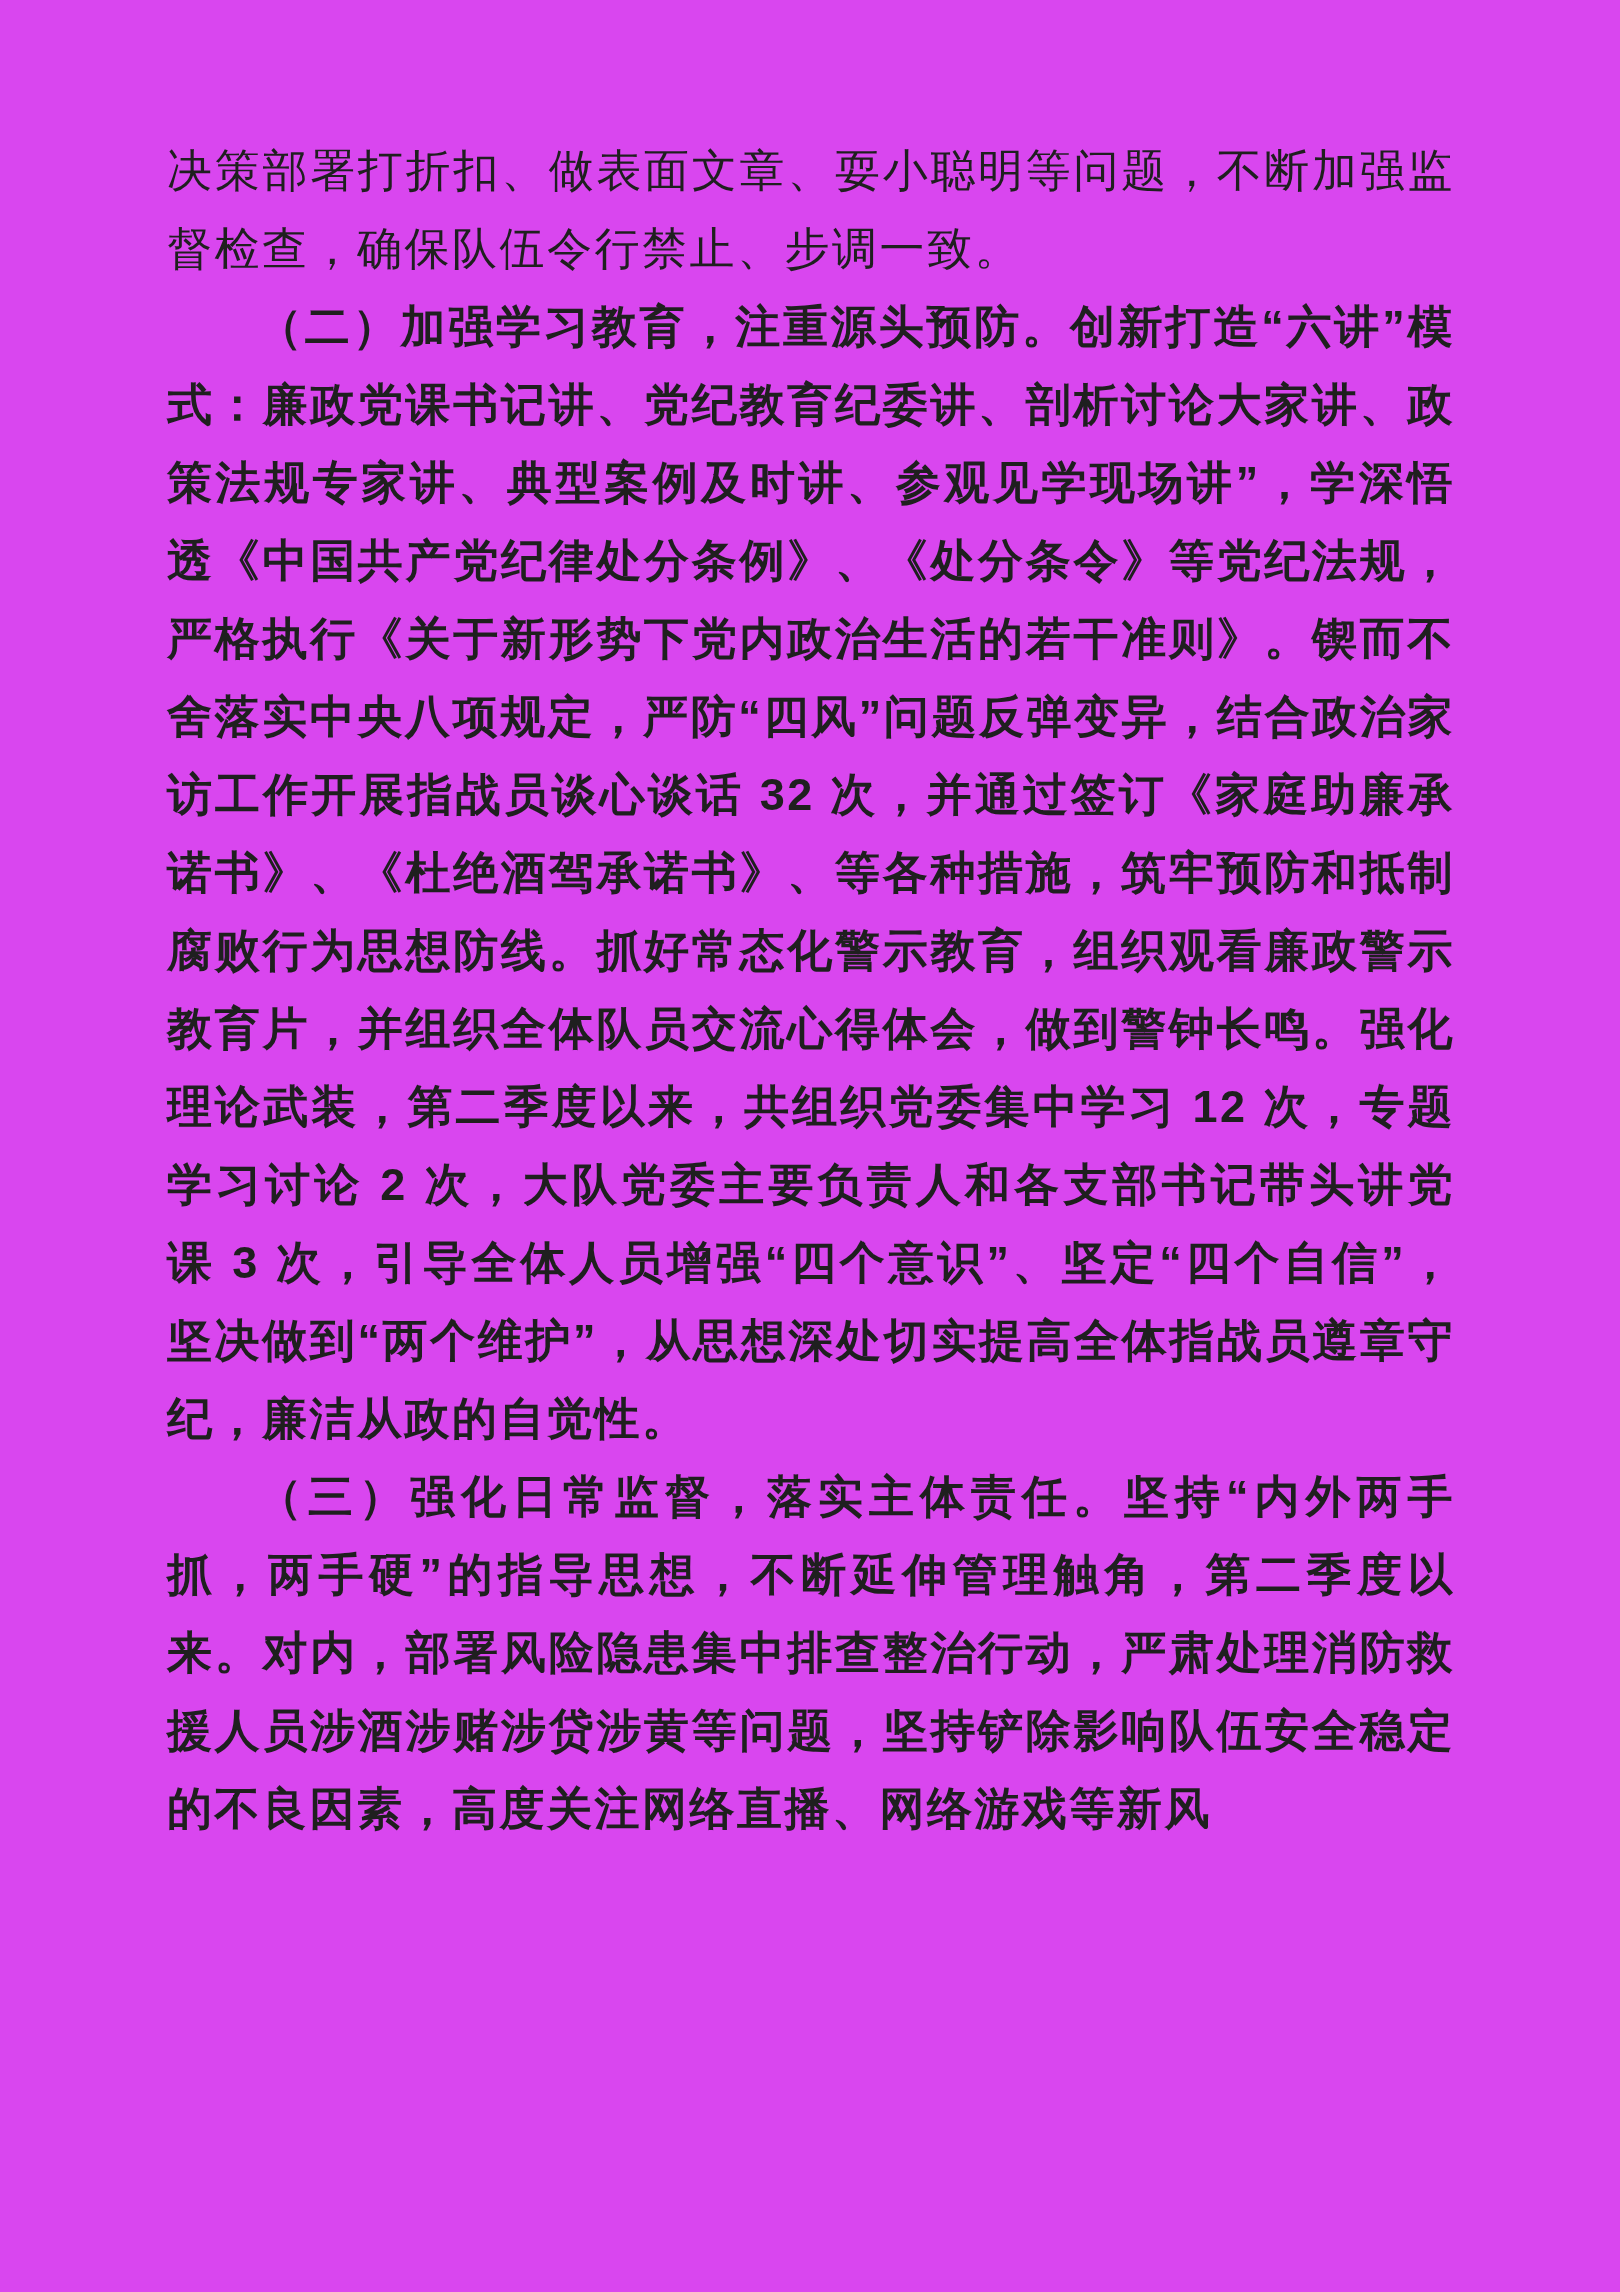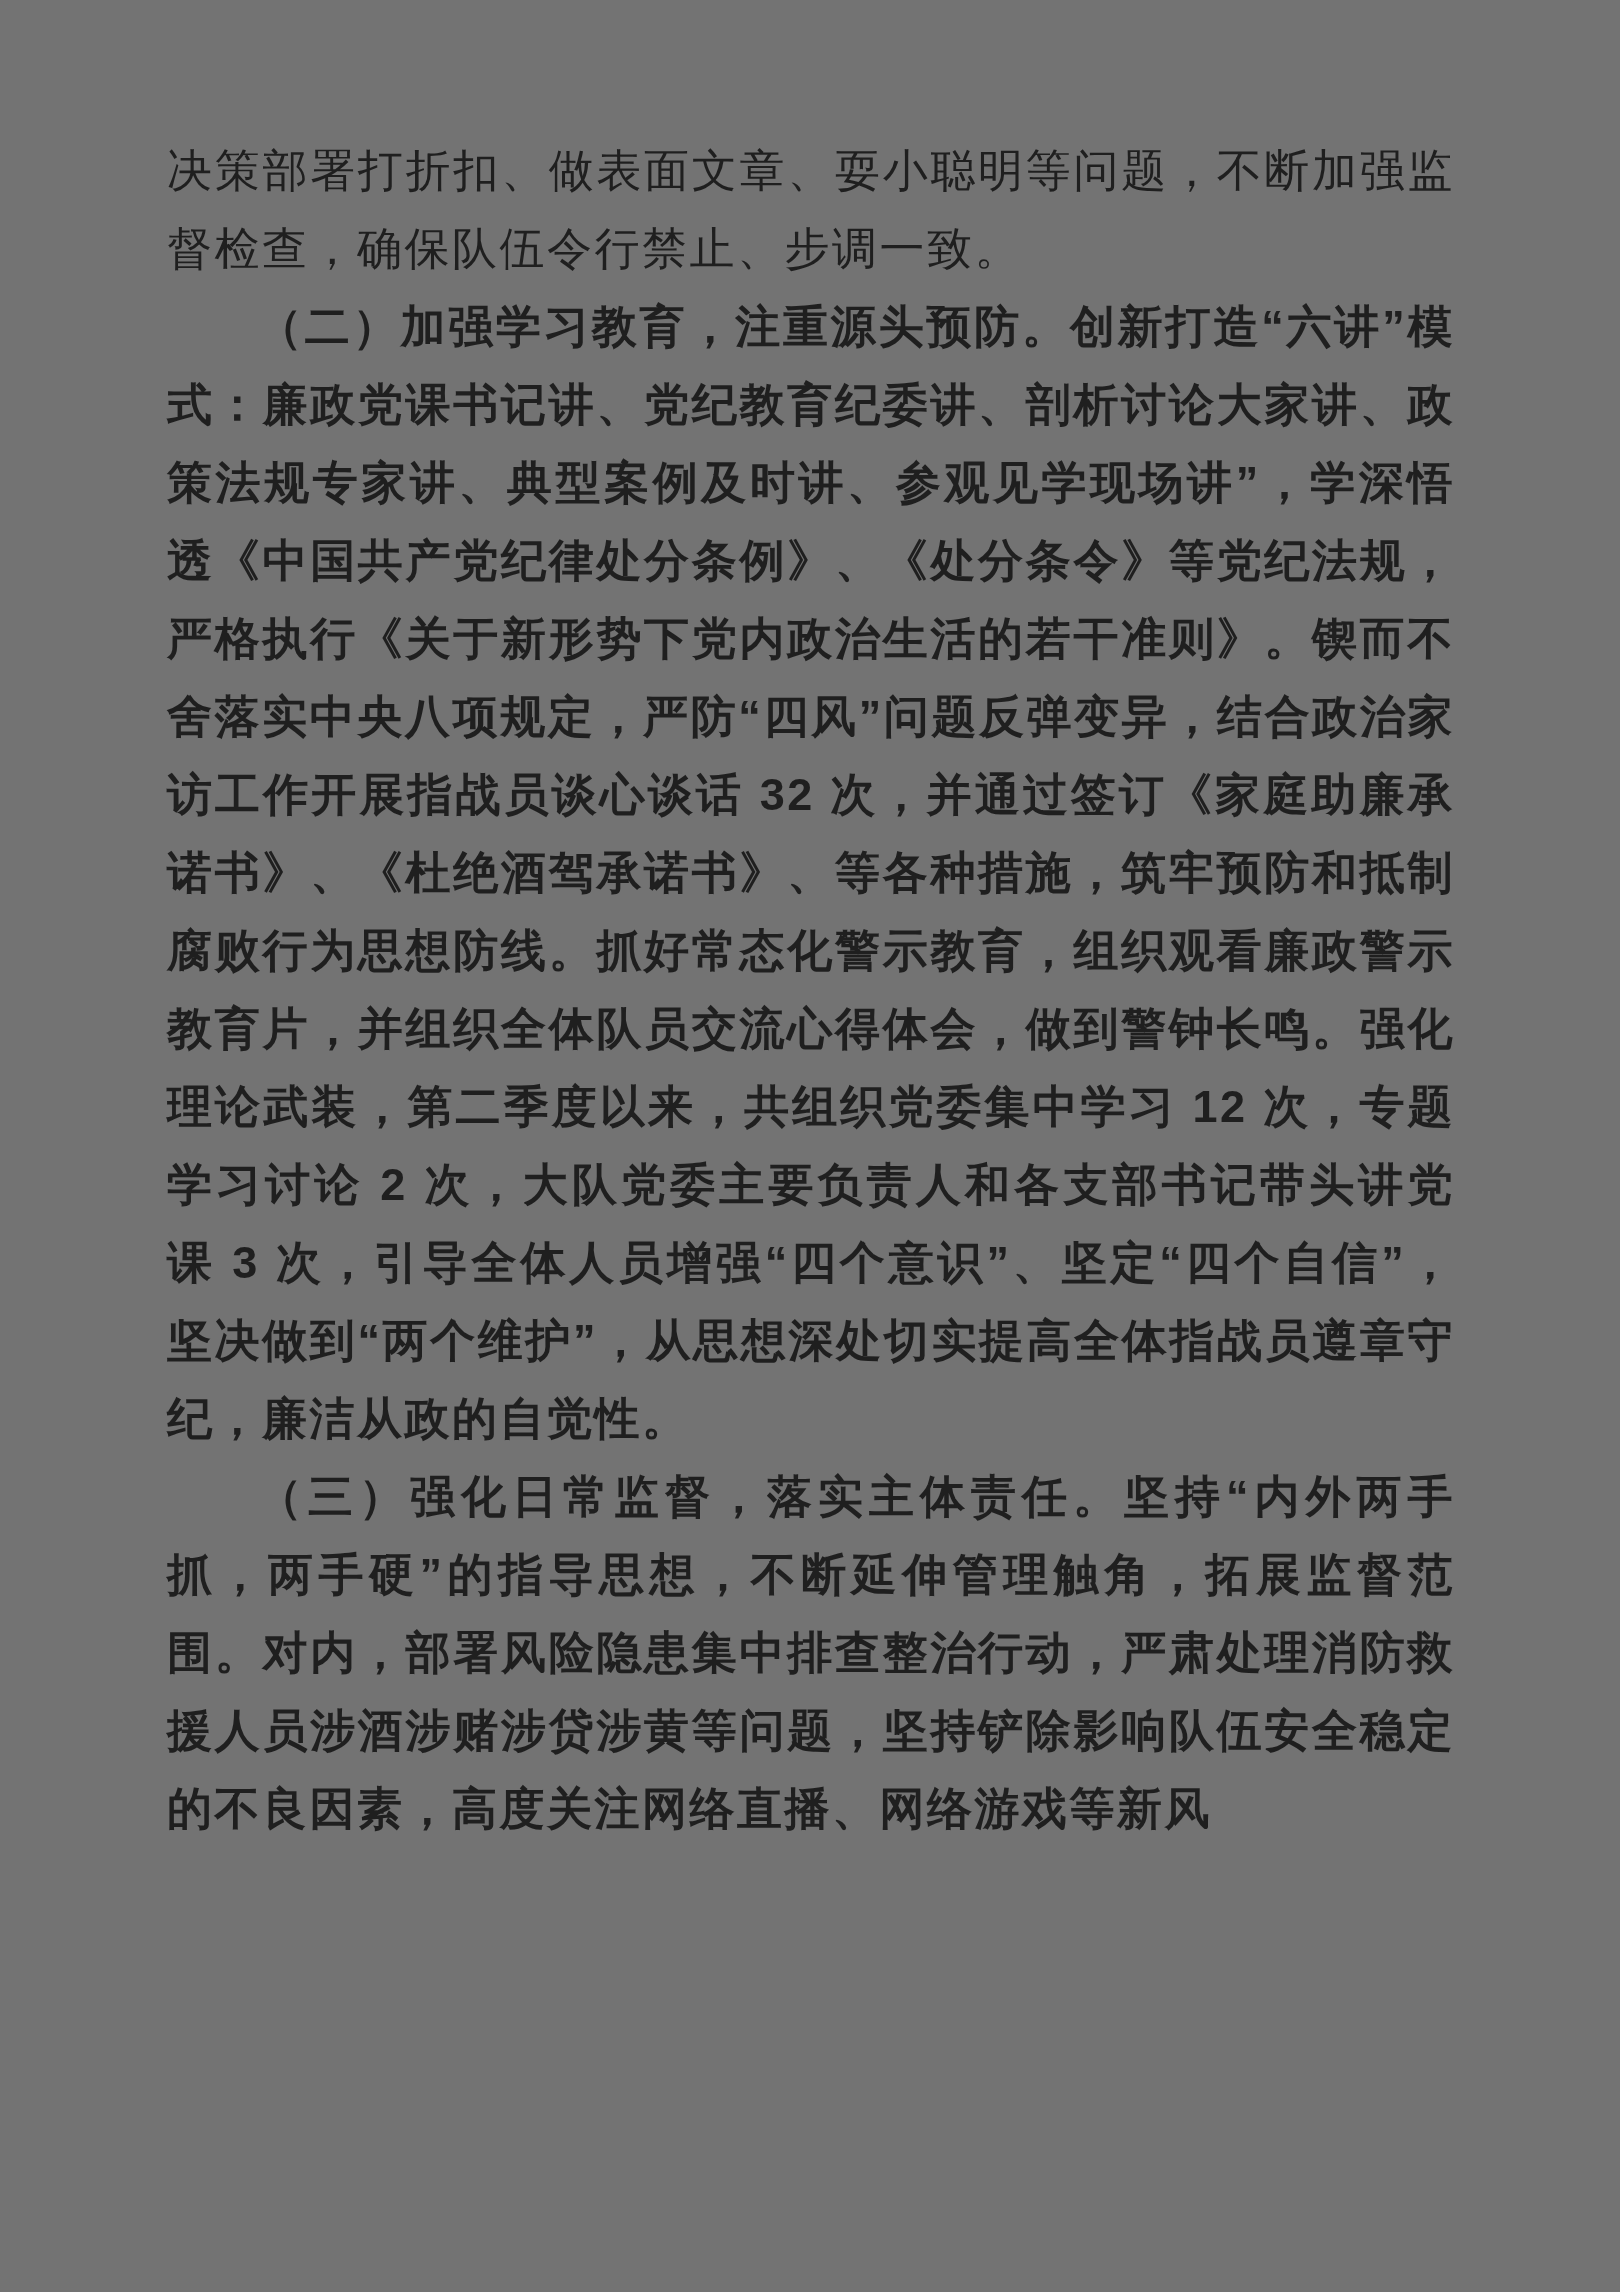--- a/index.html
+++ b/index.html
@@ -9,21 +9,21 @@
       background: #ffffff;
     }
     body {
       width: 1620px;
       height: 2293px;
       overflow: hidden;
     }
     .page {
       width: 1620px;
       height: 2293px;
-      background: #737373;
+      background: #d946ef;
       padding: 132px 165px 0 167px;
       position: relative;
     }
     .doc {
       font-family: "Liberation Sans", sans-serif;
       font-size: 45px;
       line-height: 78px;
       letter-spacing: 2.5px;
       color: #1f1f1f;
       text-align: justify;
@@ -38,16 +38,16 @@
       font-weight: bold;
     }
   </style>
 </head>
 <body>
 
 <div class="page">
   <div class="doc">
     <p>决策部署打折扣、做表面文章、耍小聪明等问题，不断加强监督检查，确保队伍令行禁止、步调一致。</p>
     <p class="indent">（二）加强学习教育，注重源头预防。创新打造“六讲”模式：廉政党课书记讲、党纪教育纪委讲、剖析讨论大家讲、政策法规专家讲、典型案例及时讲、参观见学现场讲”，学深悟透《中国共产党纪律处分条例》、《处分条令》等党纪法规，严格执行《关于新形势下党内政治生活的若干准则》。锲而不舍落实中央八项规定，严防“四风”问题反弹变异，结合政治家访工作开展指战员谈心谈话 32 次，并通过签订《家庭助廉承诺书》、《杜绝酒驾承诺书》、等各种措施，筑牢预防和抵制腐败行为思想防线。抓好常态化警示教育，组织观看廉政警示教育片，并组织全体队员交流心得体会，做到警钟长鸣。强化理论武装，第二季度以来，共组织党委集中学习 12 次，专题学习讨论 2 次，大队党委主要负责人和各支部书记带头讲党课 3 次，引导全体人员增强“四个意识”、坚定“四个自信”，坚决做到“两个维护”，从思想深处切实提高全体指战员遵章守纪，廉洁从政的自觉性。</p>
-    <p class="indent">（三）强化日常监督，落实主体责任。坚持“内外两手抓，两手硬”的指导思想，不断延伸管理触角，拓展监督范围。对内，部署风险隐患集中排查整治行动，严肃处理消防救援人员涉酒涉赌涉贷涉黄等问题，坚持铲除影响队伍安全稳定的不良因素，高度关注网络直播、网络游戏等新风</p>
+    <p class="indent">（三）强化日常监督，落实主体责任。坚持“内外两手抓，两手硬”的指导思想，不断延伸管理触角，第二季度以来。对内，部署风险隐患集中排查整治行动，严肃处理消防救援人员涉酒涉赌涉贷涉黄等问题，坚持铲除影响队伍安全稳定的不良因素，高度关注网络直播、网络游戏等新风</p>
   </div>
 </div>
 
 
 </body></html>

